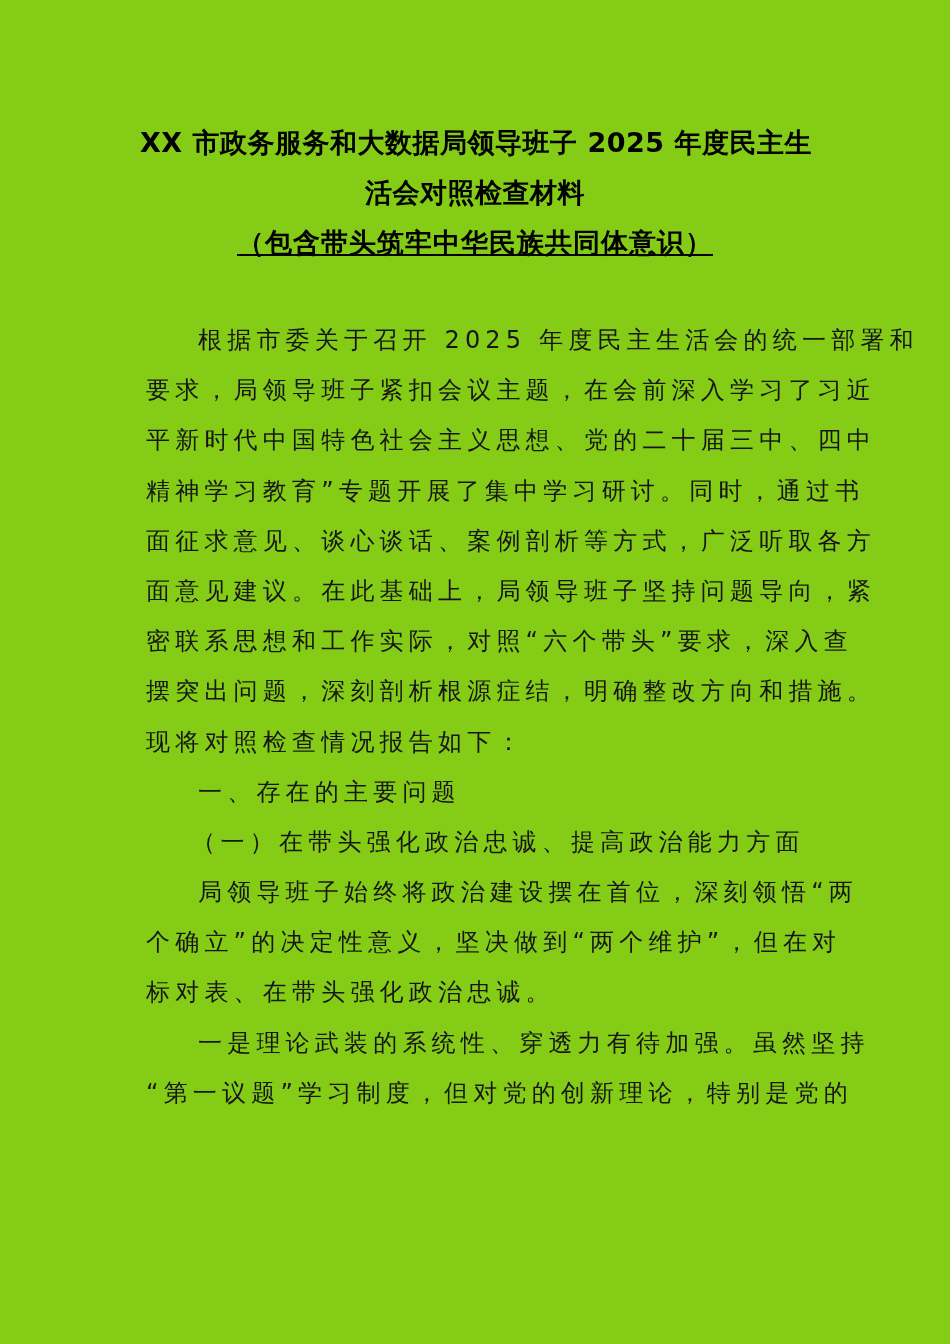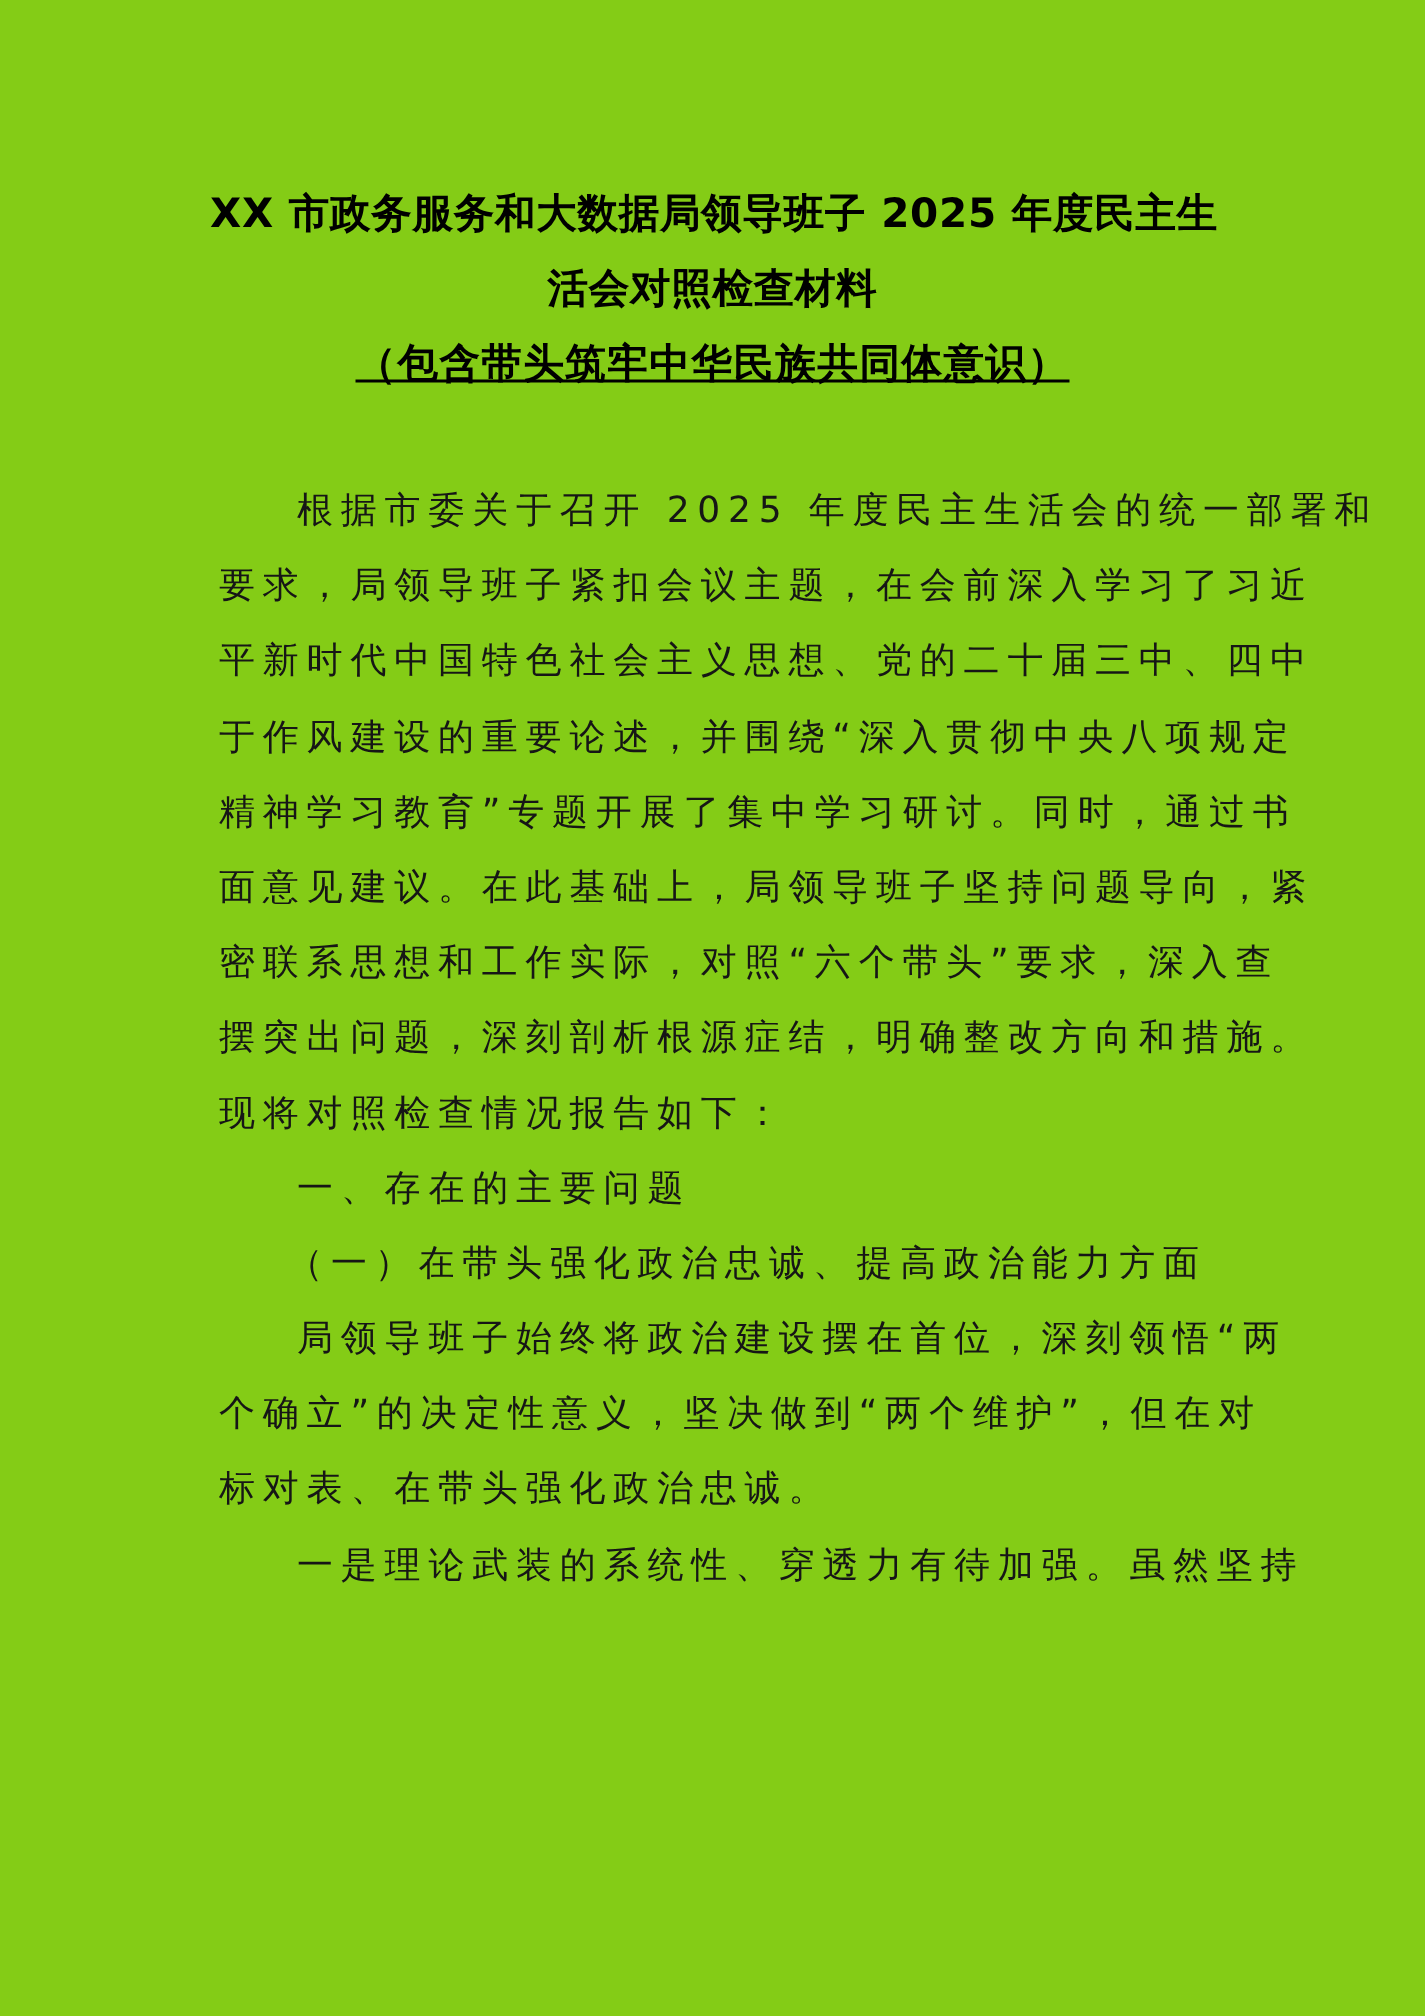--- a/index.html
+++ b/index.html
@@ -79,27 +79,28 @@
   <div class="title-block">
     <div class="title-line">XX 市政务服务和大数据局领导班子 2025 年度民主生</div>
     <div class="title-line">活会对照检查材料</div>
     <div class="subtitle-line">（包含带头筑牢中华民族共同体意识）</div>
   </div>
 
   <div class="body">
     <div class="line indent">根据市委关于召开 2025 年度民主生活会的统一部署和</div>
     <div class="line">要求，局领导班子紧扣会议主题，在会前深入学习了习近</div>
     <div class="line">平新时代中国特色社会主义思想、党的二十届三中、四中</div>
-    <div class="line">于作风建设的重要论述，并围绕“深入贯彻中央八项规定</div>
     <div class="line">精神学习教育”专题开展了集中学习研讨。同时，通过书</div>
+    <div class="line">面征求意见、谈心谈话、案例剖析等方式，广泛听取各方</div>
     <div class="line">面意见建议。在此基础上，局领导班子坚持问题导向，紧</div>
     <div class="line">密联系思想和工作实际，对照“六个带头”要求，深入查</div>
     <div class="line">摆突出问题，深刻剖析根源症结，明确整改方向和措施。</div>
     <div class="line">现将对照检查情况报告如下：</div>
     <div class="line indent">一、存在的主要问题</div>
     <div class="line indent-sub">（一）在带头强化政治忠诚、提高政治能力方面</div>
     <div class="line indent">局领导班子始终将政治建设摆在首位，深刻领悟“两</div>
     <div class="line">个确立”的决定性意义，坚决做到“两个维护”，但在对</div>
     <div class="line">标对表、在带头强化政治忠诚。</div>
     <div class="line indent">一是理论武装的系统性、穿透力有待加强。虽然坚持</div>
+    <div class="line">“第一议题”学习制度，但对党的创新理论，特别是党的</div>
   </div>
 
 </div>
 
 </body></html>

